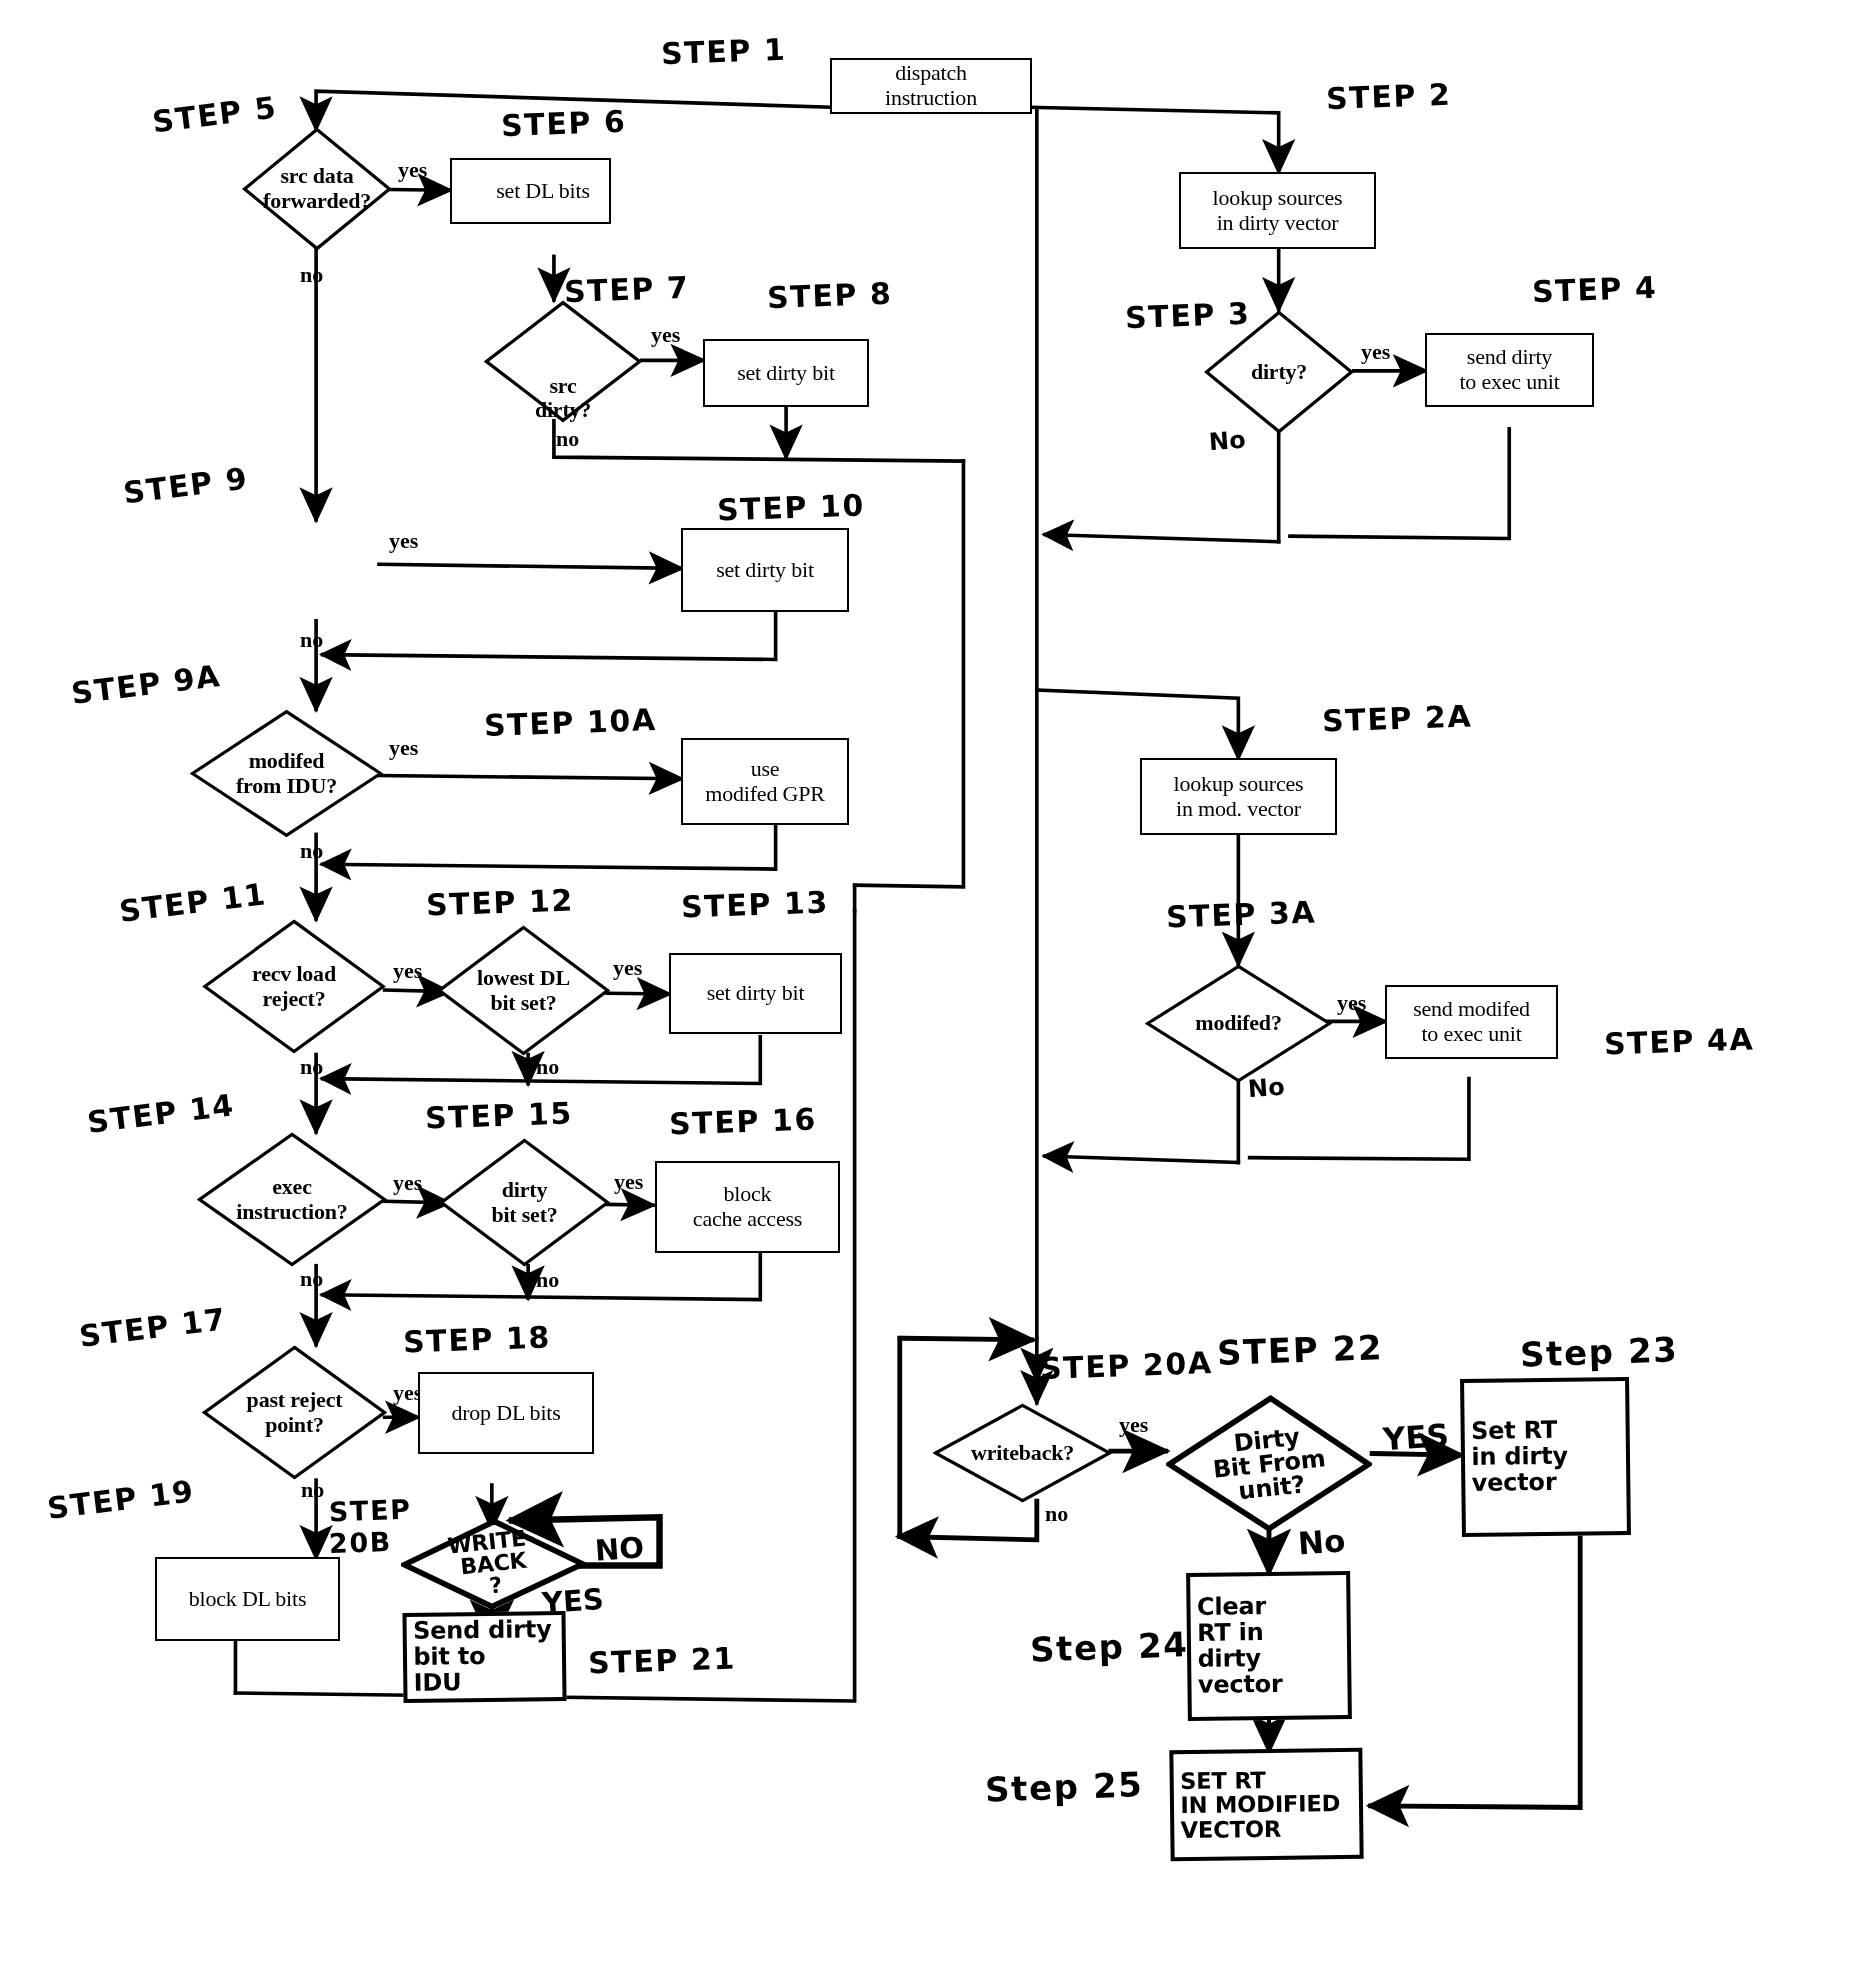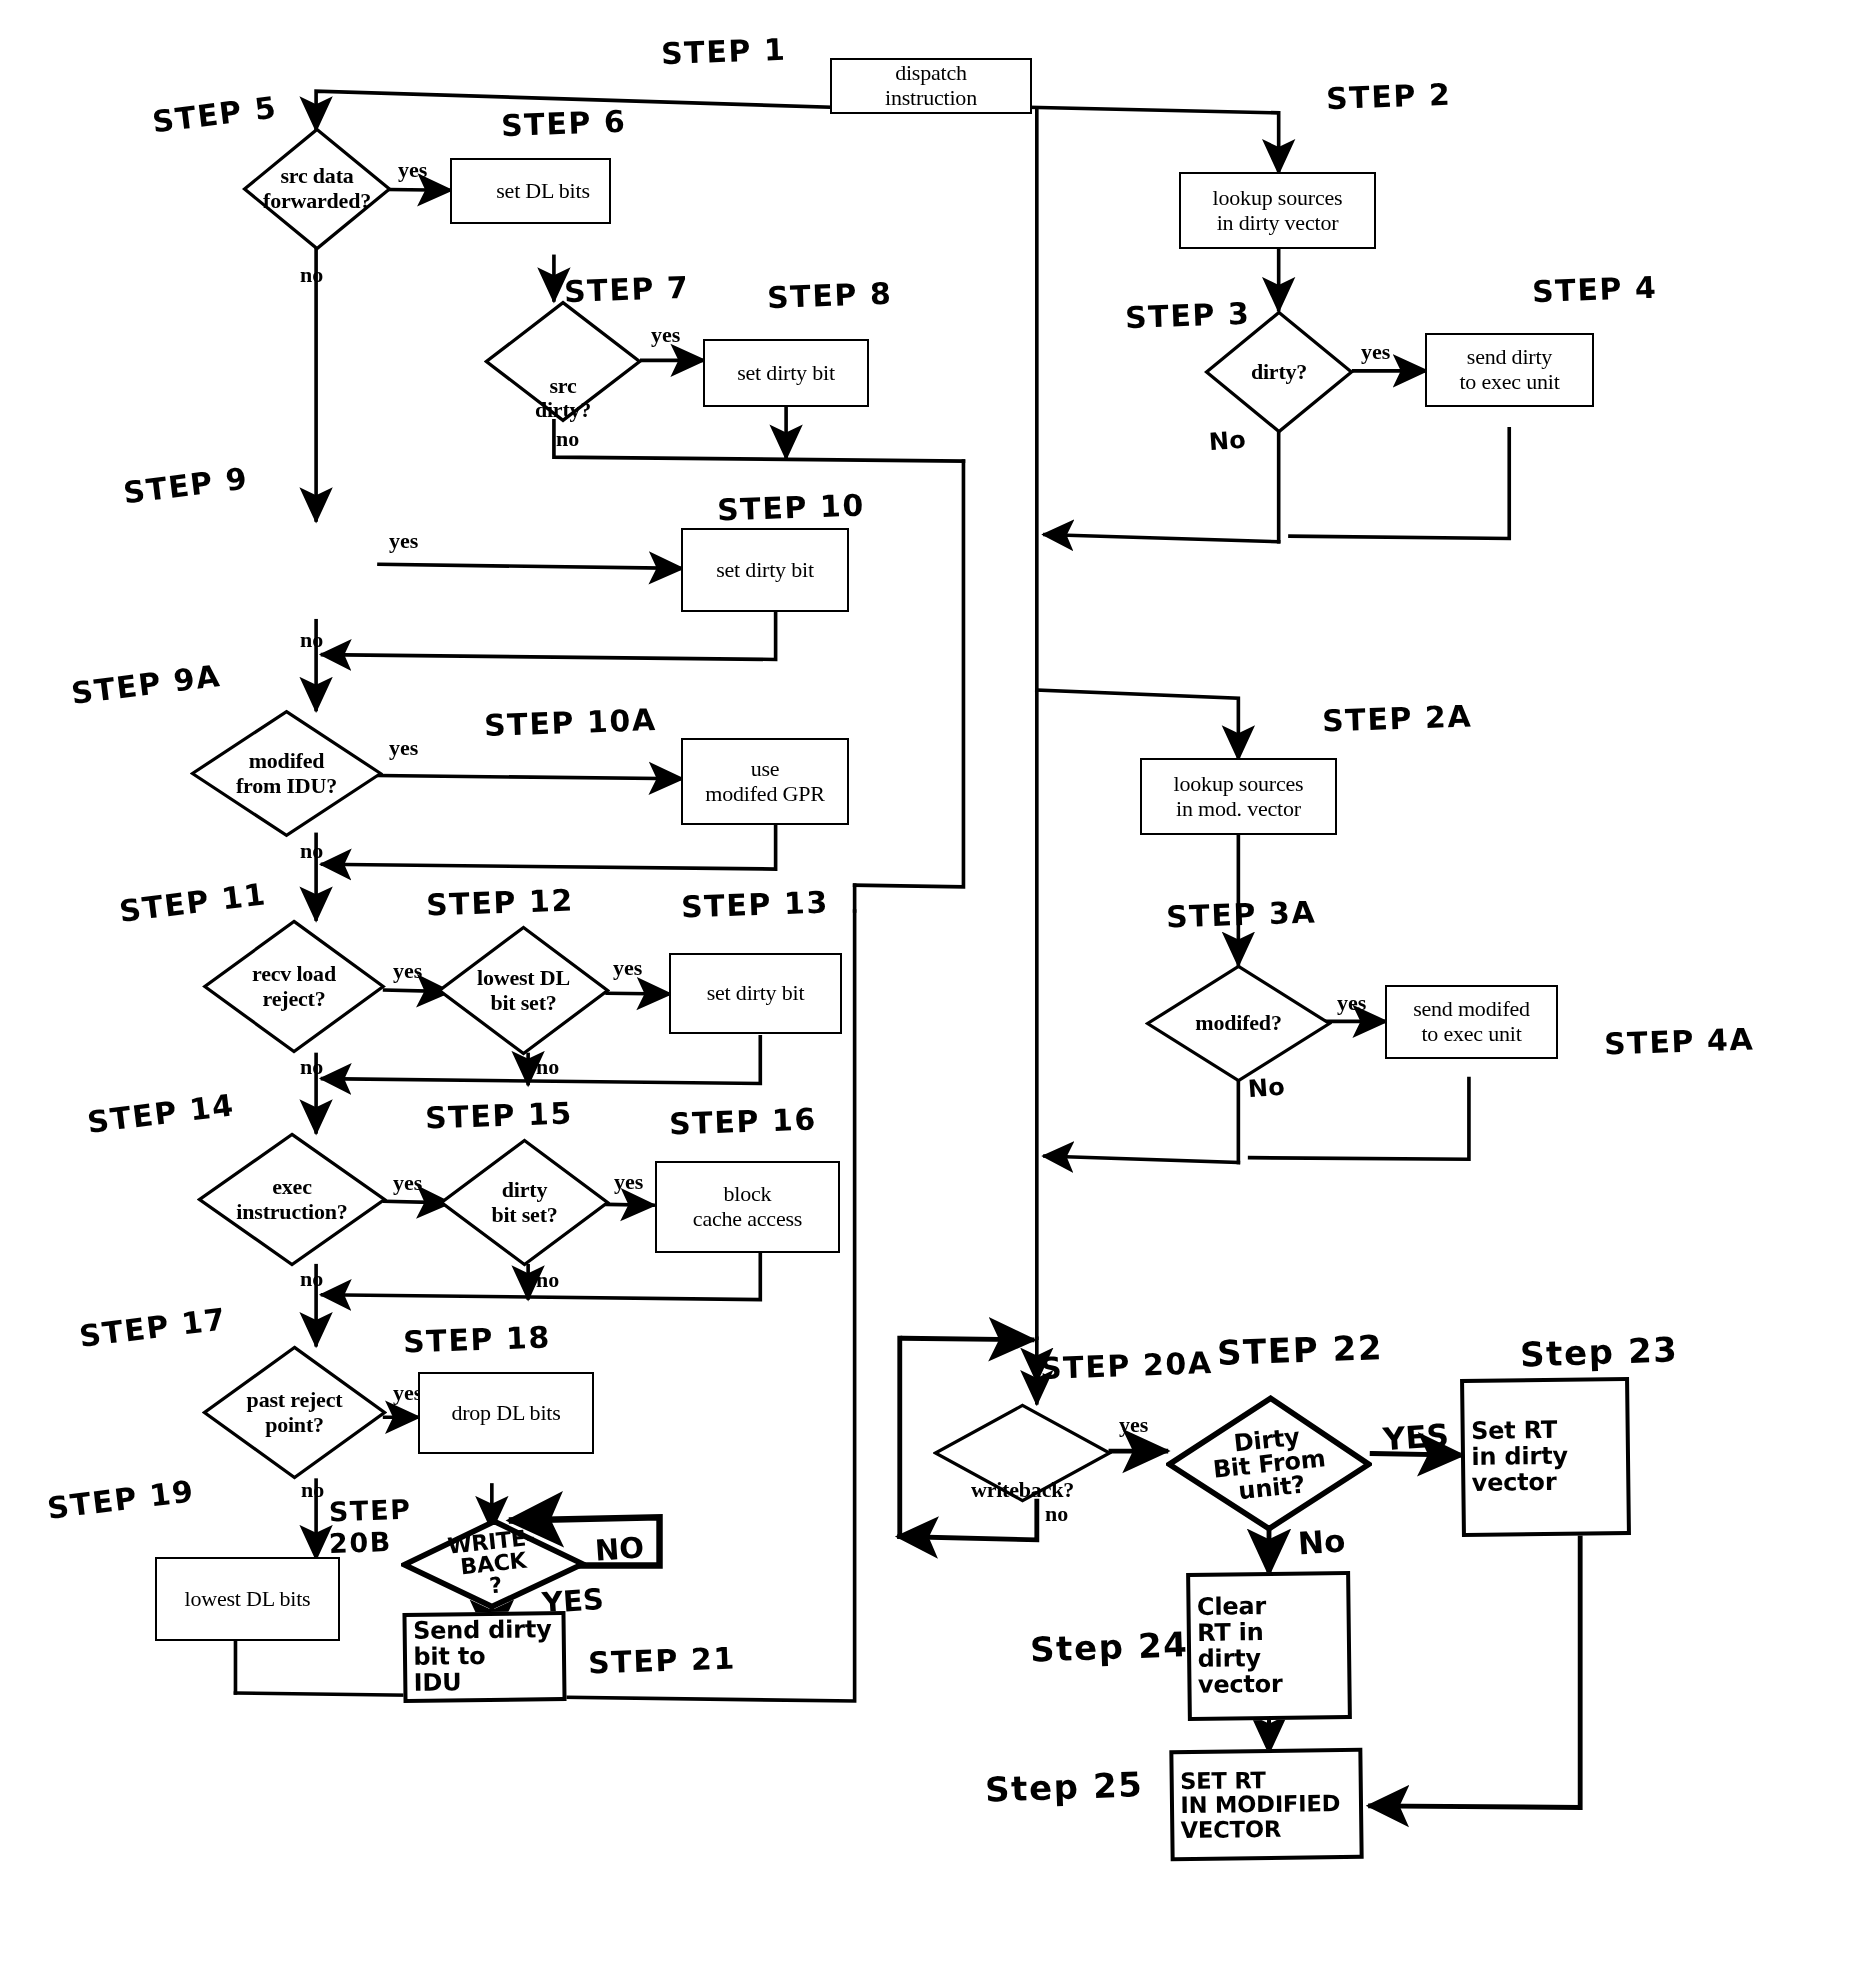--- a/index.html
+++ b/index.html
@@ -393,21 +393,21 @@
   <div class="step r6" style="left:79px;top:1310px;">STEP 17</div>
   <div class="edgelbl" style="left:393px;top:1380px;">yes</div>
   <div class="edgelbl" style="left:301px;top:1477px;">no</div>
 
   <div class="box" style="left:418px;top:1372px;width:176px;height:82px;">
     <span style="white-space:pre-line">drop DL bits</span>
   </div>
   <div class="step r2" style="left:403px;top:1322px;">STEP 18</div>
 
   <div class="box" style="left:155px;top:1557px;width:185px;height:84px;">
-    <span style="white-space:pre-line">lowest DL bits</span>
+    <span style="white-space:pre-line">block DL bits</span>
   </div>
   <div class="step r6" style="left:47px;top:1482px;">STEP 19</div>
 
   <div class="dia hand" style="left:401px;top:1519px;width:185px;height:90px;">
     <svg class="shape" viewBox="0 0 230 112">
       <polygon points="116,3 226,56 113,109 4,57" fill="#fff" stroke="#000" stroke-width="7"></polygon>
     </svg>
     <span class="lbl" style="white-space:pre-line">WRITE-
 BACK
 ?</span>
@@ -417,21 +417,21 @@
   <div class="edgelbl hand" style="left:595px;top:1532px;font-size:29px;">NO</div>
   <div class="edgelbl hand" style="left:542px;top:1584px;font-size:29px;">YES</div>
 
   <div class="box hand" style="left:403px;top:1612px;width:163px;height:90px;">
     <span style="white-space:pre-line">Send dirty
 bit to
 IDU</span>
   </div>
   <div class="step r2" style="left:588px;top:1643px;">STEP 21</div>
 
-  <div class="dia" style="left:933px;top:1403px;width:179px;height:100px;align-items:flex-end;">
+  <div class="dia" style="left:933px;top:1403px;width:179px;height:100px;">
     <svg class="shape" viewBox="0 0 222 124">
       <polygon points="111,3 219,62 111,121 3,62" fill="#fff" stroke="#000" stroke-width="4"></polygon>
     </svg>
     <span class="lbl" style="white-space:pre-line">writeback?</span>
   </div>
   <div class="step r2" style="left:1040px;top:1348px;">STEP 20A</div>
   <div class="edgelbl" style="left:1119px;top:1412px;">yes</div>
   <div class="edgelbl" style="left:1045px;top:1501px;">no</div>
 
   <div class="dia hand" style="left:1166px;top:1395px;width:206px;height:137px;">

